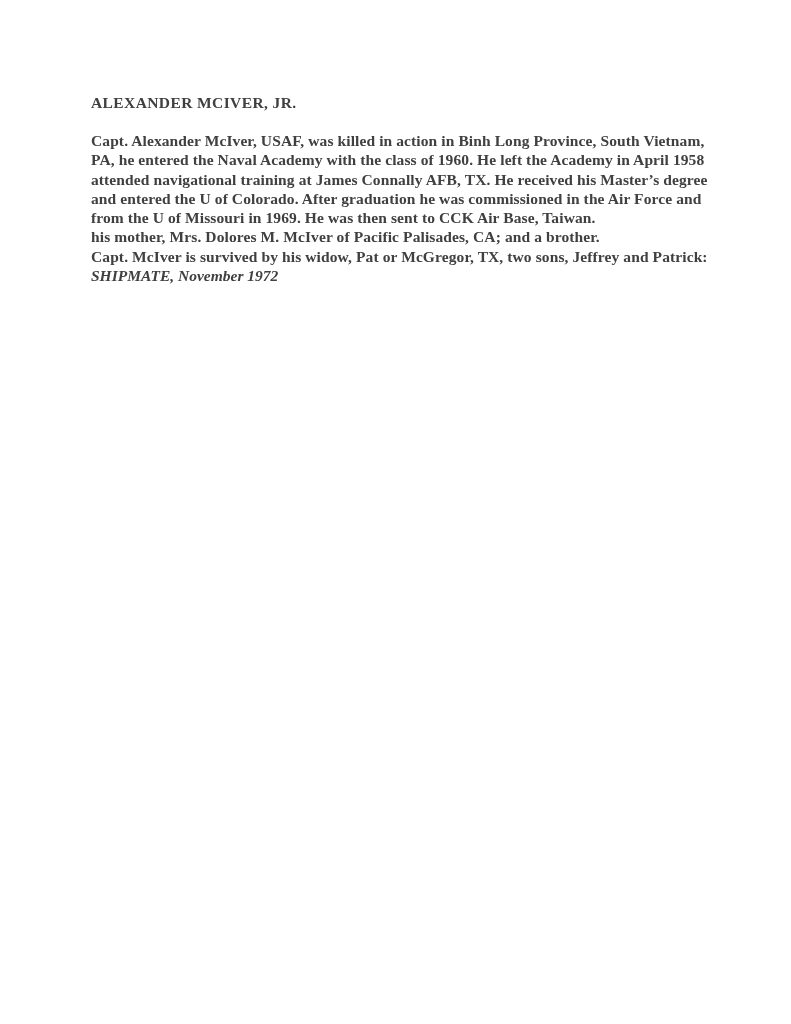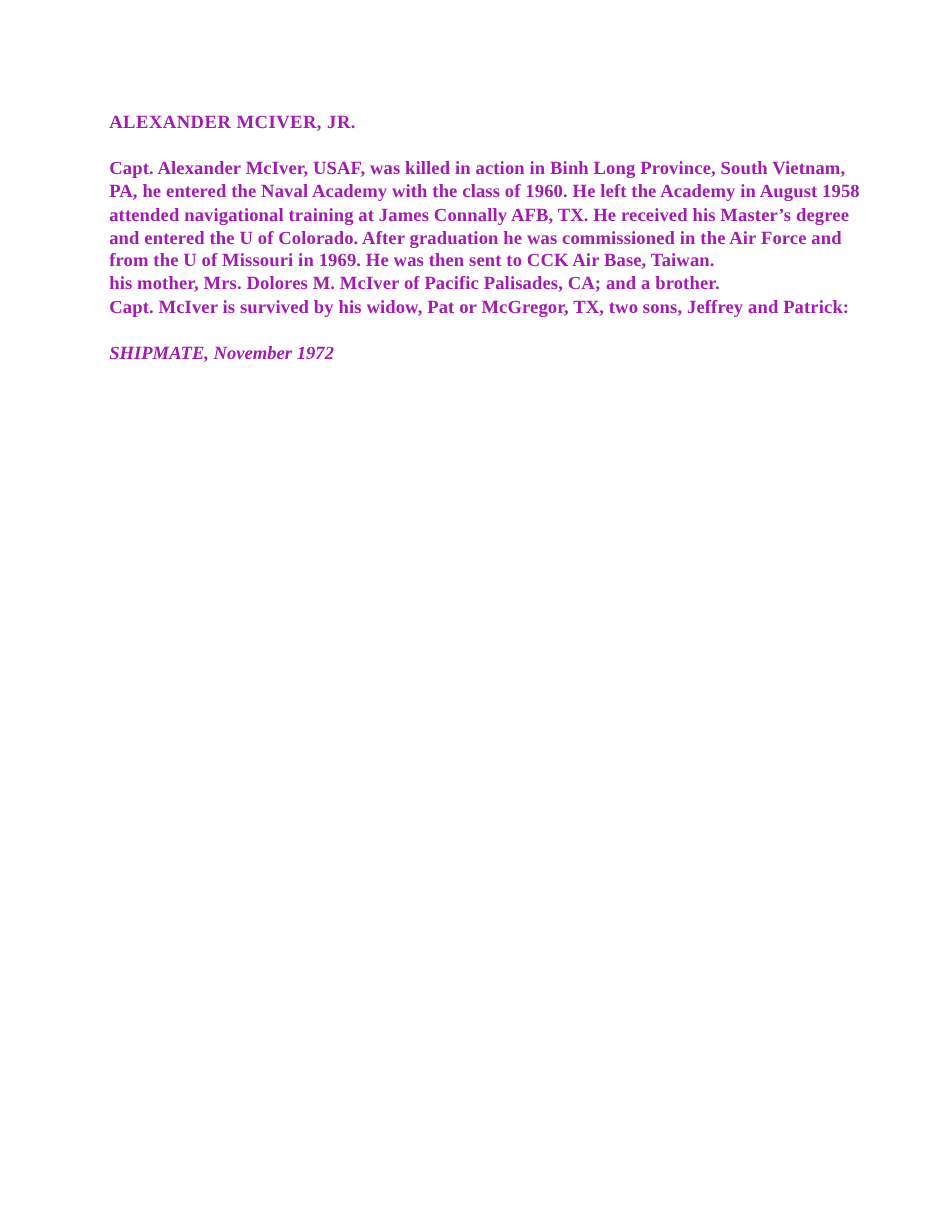--- a/index.html
+++ b/index.html
@@ -6,38 +6,37 @@
   html, body {
     background: #ffffff;
   }
   .page {
     position: relative;
     width: 791px;
     height: 1024px;
     background: #ffffff;
     overflow: hidden;
     font-family: "Liberation Serif", "DejaVu Serif", serif;
-    color: #a21caf;
+    color: #404040;
   }
   .content {
     position: absolute;
     left: 91px;
     top: 93px;
     width: 630px;
   }
   .doc-title {
     font-size: 15.5px;
     font-weight: bold;
     letter-spacing: 0.4px;
     line-height: 19px;
     margin-bottom: 19px;
     white-space: nowrap;
   }
   .doc-body {
-    margin-bottom: 19px;
   }
   .doc-line {
     font-size: 15.5px;
     font-weight: bold;
     line-height: 19.3px;
     letter-spacing: 0.1px;
     white-space: nowrap;
   }
   .doc-footer {
     font-size: 15.5px;
@@ -50,21 +49,21 @@
 </head>
 <body>
 
 <div class="page">
   <div class="content">
 
     <div class="doc-title">ALEXANDER MCIVER, JR.</div>
 
     <div class="doc-body">
       <div class="doc-line">Capt. Alexander McIver, USAF, was killed in action in Binh Long Province, South Vietnam,</div>
-      <div class="doc-line">PA, he entered the Naval Academy with the class of 1960. He left the Academy in August 1958</div>
+      <div class="doc-line">PA, he entered the Naval Academy with the class of 1960. He left the Academy in April 1958</div>
       <div class="doc-line">attended navigational training at James Connally AFB, TX. He received his Master’s degree</div>
       <div class="doc-line">and entered the U of Colorado. After graduation he was commissioned in the Air Force and</div>
       <div class="doc-line">from the U of Missouri in 1969. He was then sent to CCK Air Base, Taiwan.</div>
       <div class="doc-line">his mother, Mrs. Dolores M. McIver of Pacific Palisades, CA; and a brother.</div>
       <div class="doc-line">Capt. McIver is survived by his widow, Pat or McGregor, TX, two sons, Jeffrey and Patrick:</div>
     </div>
 
     <div class="doc-footer">SHIPMATE, November 1972</div>
 
   </div>

